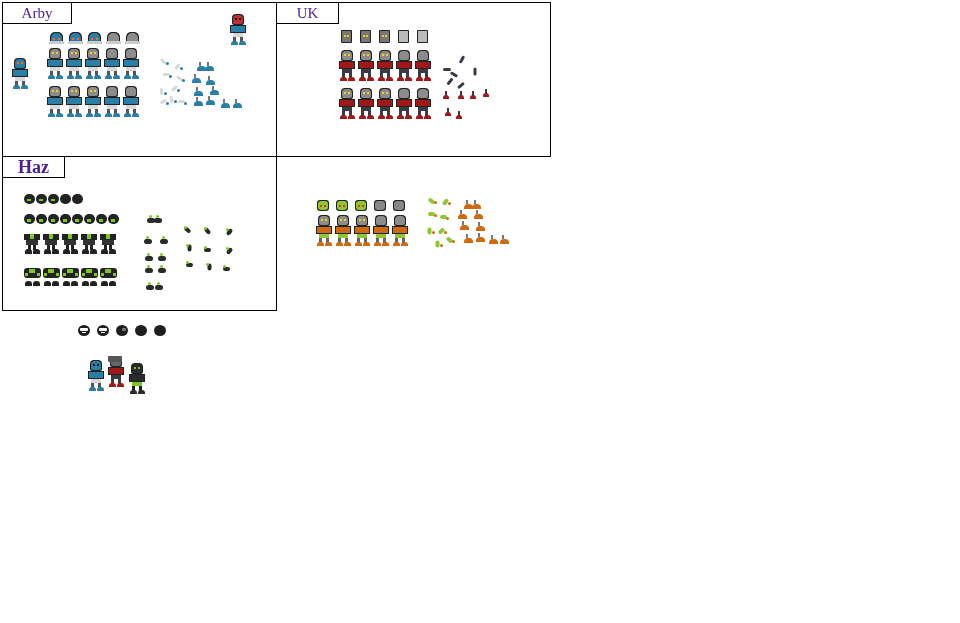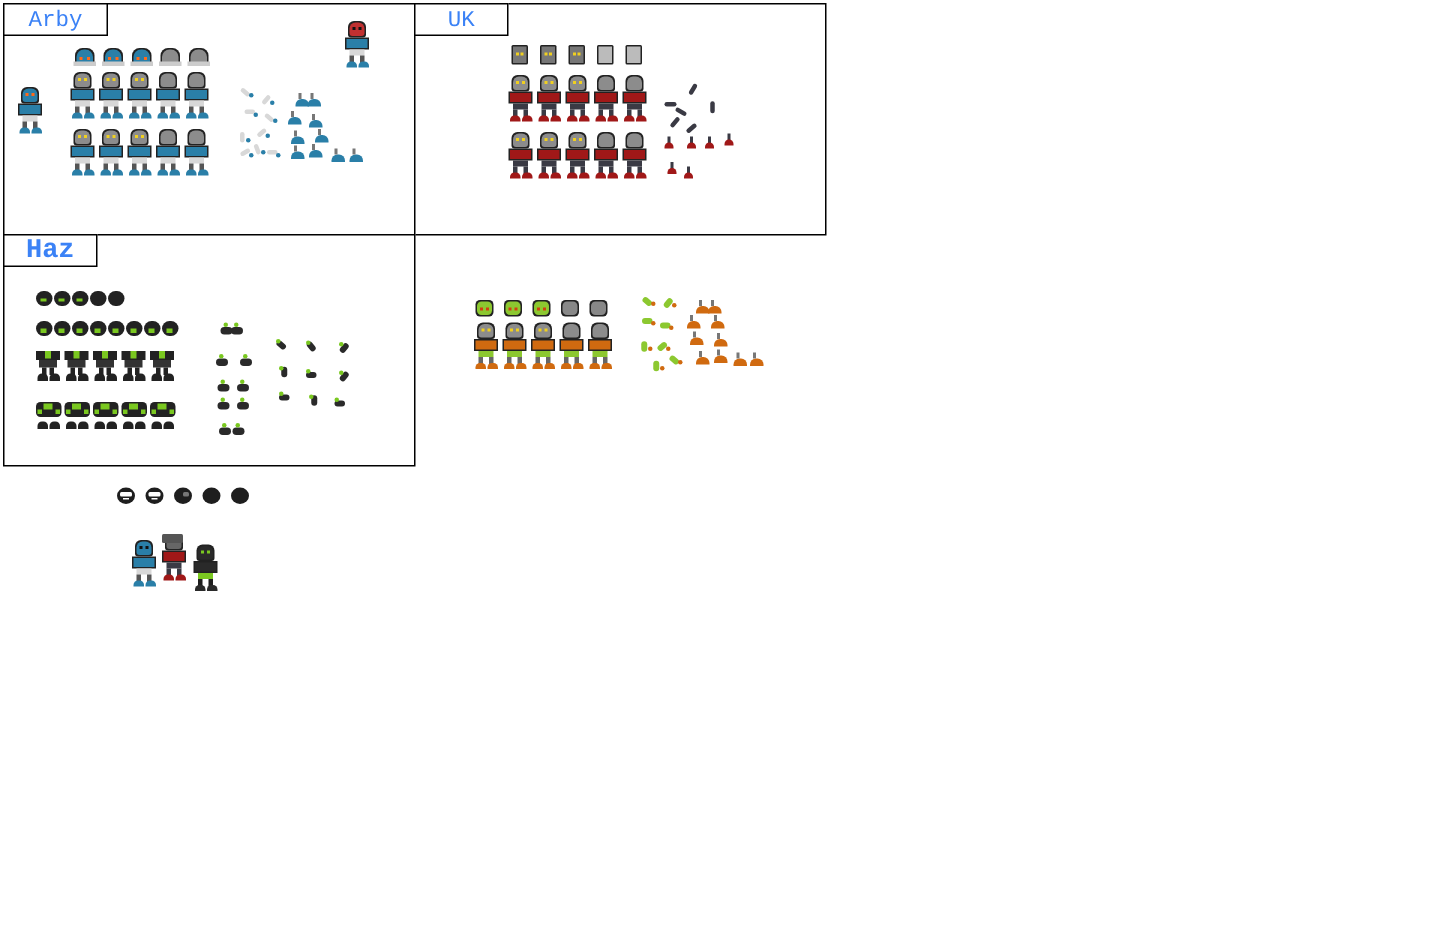--- a/index.html
+++ b/index.html
@@ -1,18 +1,18 @@
 <!DOCTYPE html>
 <html><head>
 <meta charset="utf-8">
 <style>
   html, body { margin:0; padding:0; background:#ffffff; }
   body { width:960px; height:623px; position:relative; overflow:hidden; font-family:"Liberation Sans", sans-serif; }
   .panel { position:absolute; border:1px solid #000; box-sizing:border-box; background:#fff; }
-  .label { position:absolute; border:1px solid #000; background:#fff; box-sizing:border-box; color:#3b82f6; display:flex; align-items:center; justify-content:center; font-family:Liberation Mono, monospace; }
+  .label { position:absolute; border:1px solid #000; background:#fff; box-sizing:border-box; color:#4c1d95; display:flex; align-items:center; justify-content:center; font-family:Liberation Serif, serif; }
   .px { position:absolute; }
 </style>
 </head>
 <body>
 
 <div class="panel" style="left:2px;top:2px;width:275px;height:155px;"></div>
 <div class="panel" style="left:276px;top:2px;width:275px;height:155px;"></div>
 <div class="panel" style="left:2px;top:156px;width:275px;height:155px;"></div>
 
 <div class="label" style="left:2px;top:2px;width:70px;height:22px;font-size:15px;">Arby</div>

